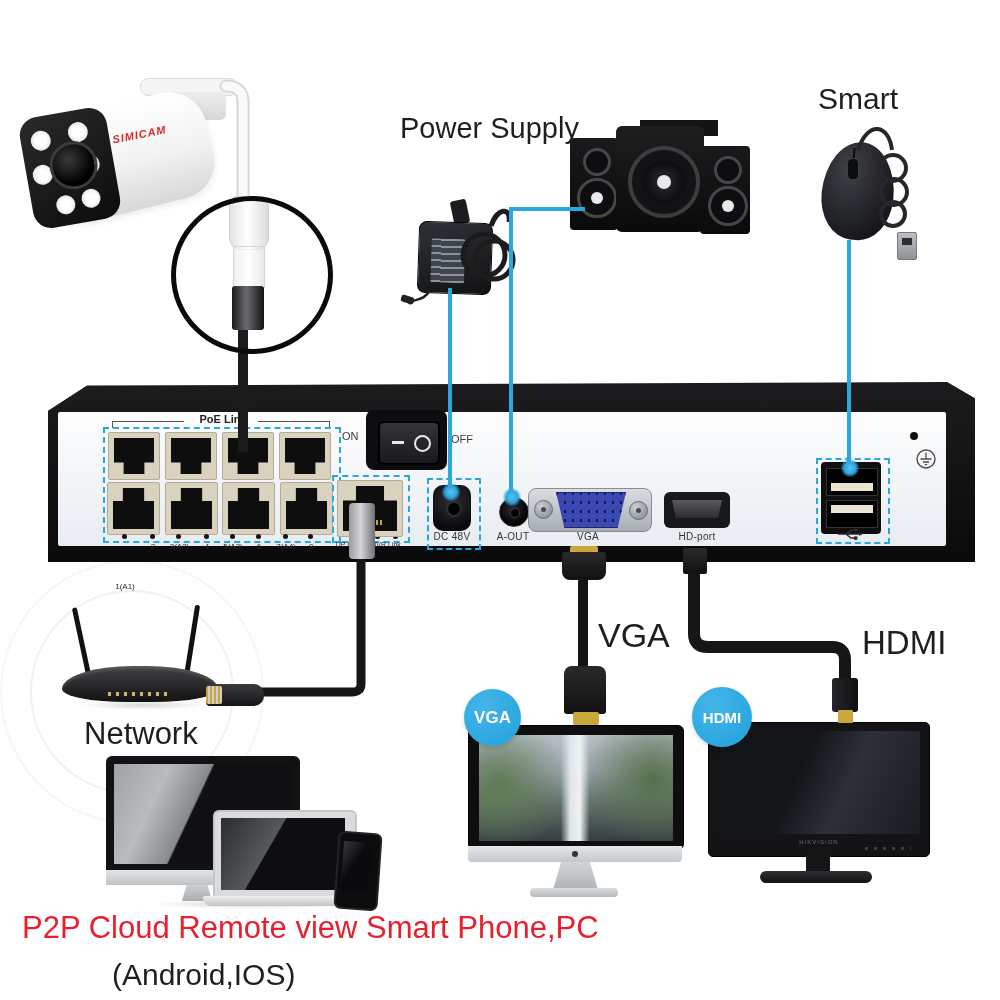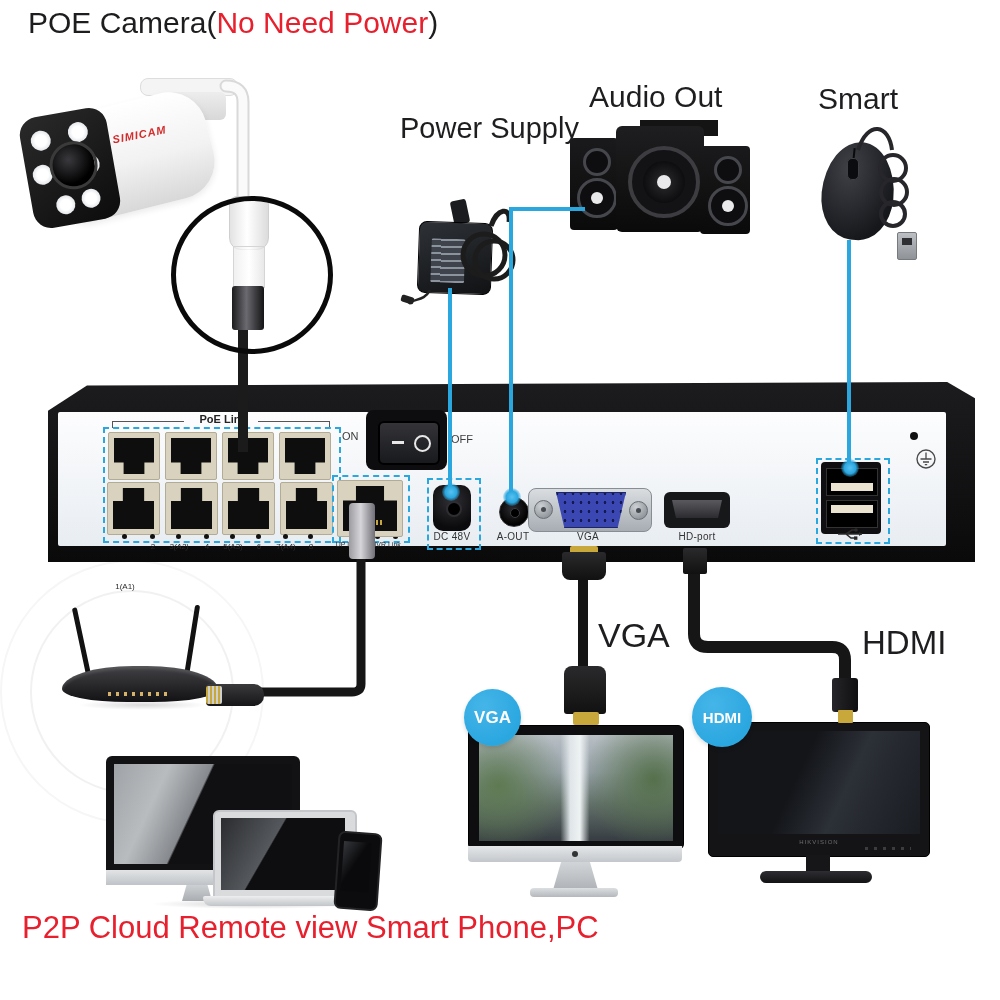--- a/index.html
+++ b/index.html
@@ -24,23 +24,20 @@
   .screw{border-radius:50%;background:radial-gradient(circle at 35% 30%,#cdd1d4,#7d838a);
          border:1px solid #686e75;}
   .screw:after{content:"";position:absolute;left:50%;top:50%;width:5px;height:5px;margin:-2.5px;
          border-radius:50%;background:#464b52;}
 </style>
 </head>
 <body>
 
 <div id="stage">
 
-  <div class="abs" style="left:28px;top:6px;font-size:30px;">
-    <span>POE Camera(</span><span class="red">No Need Power</span><span>)</span>
-  </div>
 
   <div class="abs" style="left:30px;top:590px;width:200px;height:200px;border:2px solid #f1f1f1;border-radius:50%;"></div>
   <div class="abs" style="left:0px;top:560px;width:260px;height:260px;border:2px solid #f6f6f6;border-radius:50%;"></div>
 
   <div class="abs" style="left:0;top:0;">
     <div class="abs" style="left:140px;top:78px;width:96px;height:16px;background:#f4f4f4;border:1px solid #ddd;border-radius:8px;"></div>
     <div class="abs" style="left:168px;top:92px;width:58px;height:28px;background:linear-gradient(#ededed,#d8d8d8);border-radius:6px;"></div>
     <div class="abs" style="left:52px;top:102px;width:160px;height:108px;transform:rotate(-14deg);background:linear-gradient(180deg,#ffffff 0%,#f2f2f2 55%,#d8d8d8 100%);border-radius:26px 38px 38px 26px;box-shadow:0 3px 6px rgba(0,0,0,.08);"></div>
     <div class="abs" style="left:112px;top:126px;width:80px;height:14px;transform:rotate(-11deg);color:#d42b2b;font-size:11px;font-weight:bold;font-style:italic;letter-spacing:1px;">SIMICAM</div>
     <div class="abs" style="left:26px;top:112px;width:88px;height:112px;transform:rotate(-10deg);background:linear-gradient(150deg,#2a2a2a,#0c0c0c);border-radius:18px;">
@@ -56,21 +53,20 @@
 
   <div class="abs lbl" style="left:400px;top:110px;width:118px;font-size:29px;line-height:1.3;">Power Supply</div>
   <div class="abs" style="left:0;top:0;">
     <div class="abs" style="left:452px;top:200px;width:16px;height:24px;background:#1a1c1f;border-radius:3px;transform:rotate(-12deg);"></div>
     <div class="abs" style="left:418px;top:222px;width:72px;height:70px;transform:rotate(2deg);background:linear-gradient(160deg,#2e3136,#101214);border:1px solid #000;border-radius:8px;">
       <div class="abs" style="left:12px;top:16px;width:34px;height:44px;background:#3f444c;border-radius:2px;background-image:repeating-linear-gradient(180deg,#8b939c 0 2px,rgba(0,0,0,0) 2px 7px);"></div>
     </div>
     <div class="abs" style="left:401px;top:296px;width:13px;height:7px;background:#222;border-radius:2px;transform:rotate(18deg);"></div>
   </div>
 
-  <div class="abs lbl" style="left:589px;top:80px;font-size:30px;">Audio Out</div>
   <div class="abs" style="left:0;top:0;">
     <div class="abs" style="left:640px;top:120px;width:78px;height:16px;background:#141414;"></div>
     <div class="abs" style="left:570px;top:138px;width:48px;height:92px;background:linear-gradient(#1a1a1c,#0a0a0a);border-radius:4px;">
       <div class="abs" style="left:13px;top:10px;width:22px;height:22px;border-radius:50%;border:3px solid #46474c;background:#0e0e10;"></div>
       <div class="abs" style="left:7px;top:40px;width:34px;height:34px;border-radius:50%;border:3px solid #46474c;background:#0e0e10;">
         <div class="abs" style="left:11px;top:11px;width:12px;height:12px;border-radius:50%;background:#e9e9eb;"></div>
       </div>
     </div>
     <div class="abs" style="left:616px;top:126px;width:88px;height:106px;background:linear-gradient(#1e1e20,#0a0a0a);border-radius:6px;">
       <div class="abs" style="left:12px;top:20px;width:64px;height:64px;border-radius:50%;border:4px solid #3d3d41;background:#131315;">
@@ -252,20 +248,21 @@
   <div class="abs glow" style="z-index:5;left:841px;top:459px;"></div>
 
   <div class="abs" style="left:0;top:0;">
     <div class="abs" style="left:88px;top:606px;width:5px;height:78px;background:#121212;border-radius:3px;transform:rotate(-12deg);transform-origin:bottom center;"></div>
     <div class="abs" style="left:183px;top:604px;width:5px;height:78px;background:#121212;border-radius:3px;transform:rotate(9deg);transform-origin:bottom center;"></div>
     <div class="abs" style="left:62px;top:666px;width:156px;height:36px;background:linear-gradient(#424246,#121214);border-radius:50% 50% 46% 46%/70% 70% 40% 40%;box-shadow:inset 0 3px 3px rgba(255,255,255,.12);">
       <div class="abs" style="left:46px;top:26px;width:64px;height:4px;background:repeating-linear-gradient(90deg,#d6b36a 0 3px,rgba(0,0,0,0) 3px 8px);"></div>
     </div>
     <div class="abs" style="left:78px;top:700px;width:130px;height:10px;background:radial-gradient(ellipse,rgba(0,0,0,.15),rgba(0,0,0,0) 70%);"></div>
   </div>
+  <div class="abs lbl" style="left:84px;top:716px;font-size:31px;">Network</div>
 
   <div class="abs" style="left:0;top:0;">
     <div class="abs" style="left:468px;top:725px;width:214px;height:123px;background:#0e0e10;border-radius:6px;border:1px solid #000;">
       <div class="abs" style="left:10px;top:9px;width:194px;height:106px;background:
         linear-gradient(90deg,rgba(0,0,0,0) 42%,#dfe5e8 47%,#eef2f3 52%,rgba(0,0,0,0) 57%),
         radial-gradient(circle at 10% 48%,#5e7a52 0%,rgba(0,0,0,0) 38%),
         radial-gradient(circle at 90% 42%,#55704b 0%,rgba(0,0,0,0) 38%),
         linear-gradient(180deg,#b8bfc5 0%,#98a2aa 35%,#62706a 65%,#363c42 100%);"></div>
     </div>
     <div class="abs" style="left:468px;top:846px;width:214px;height:16px;background:linear-gradient(#e5e7e9,#c3c7cb);border-radius:0 0 4px 4px;">
@@ -299,14 +296,15 @@
     <div class="abs" style="left:213px;top:810px;width:140px;height:88px;background:#d9dbdd;border:2px solid #c4c6c9;border-radius:6px 6px 0 0;">
       <div class="abs" style="left:6px;top:6px;width:124px;height:72px;background:linear-gradient(300deg,#0e0e10 60%,#55585c 61%,#2a2c30 100%);"></div>
     </div>
     <div class="abs" style="left:203px;top:896px;width:160px;height:10px;background:linear-gradient(#eceeef,#c2c5c8);border-radius:2px 2px 8px 8px;"></div>
     <div class="abs" style="left:336px;top:832px;width:40px;height:74px;background:#0c0c0e;border:2px solid #232326;border-radius:7px;transform:rotate(4deg);">
       <div class="abs" style="left:4px;top:8px;width:28px;height:50px;background:linear-gradient(300deg,#0a0a0c 55%,#35373b 100%);"></div>
     </div>
   </div>
 
   <div class="abs red" style="left:22px;top:910px;font-size:31px;z-index:6;text-align:center;">P2P Cloud Remote view Smart Phone,PC</div>
+  <div class="abs lbl" style="left:112px;top:958px;font-size:30px;z-index:6;">(Android,IOS)</div>
 
 </div>
 
 </body></html>

